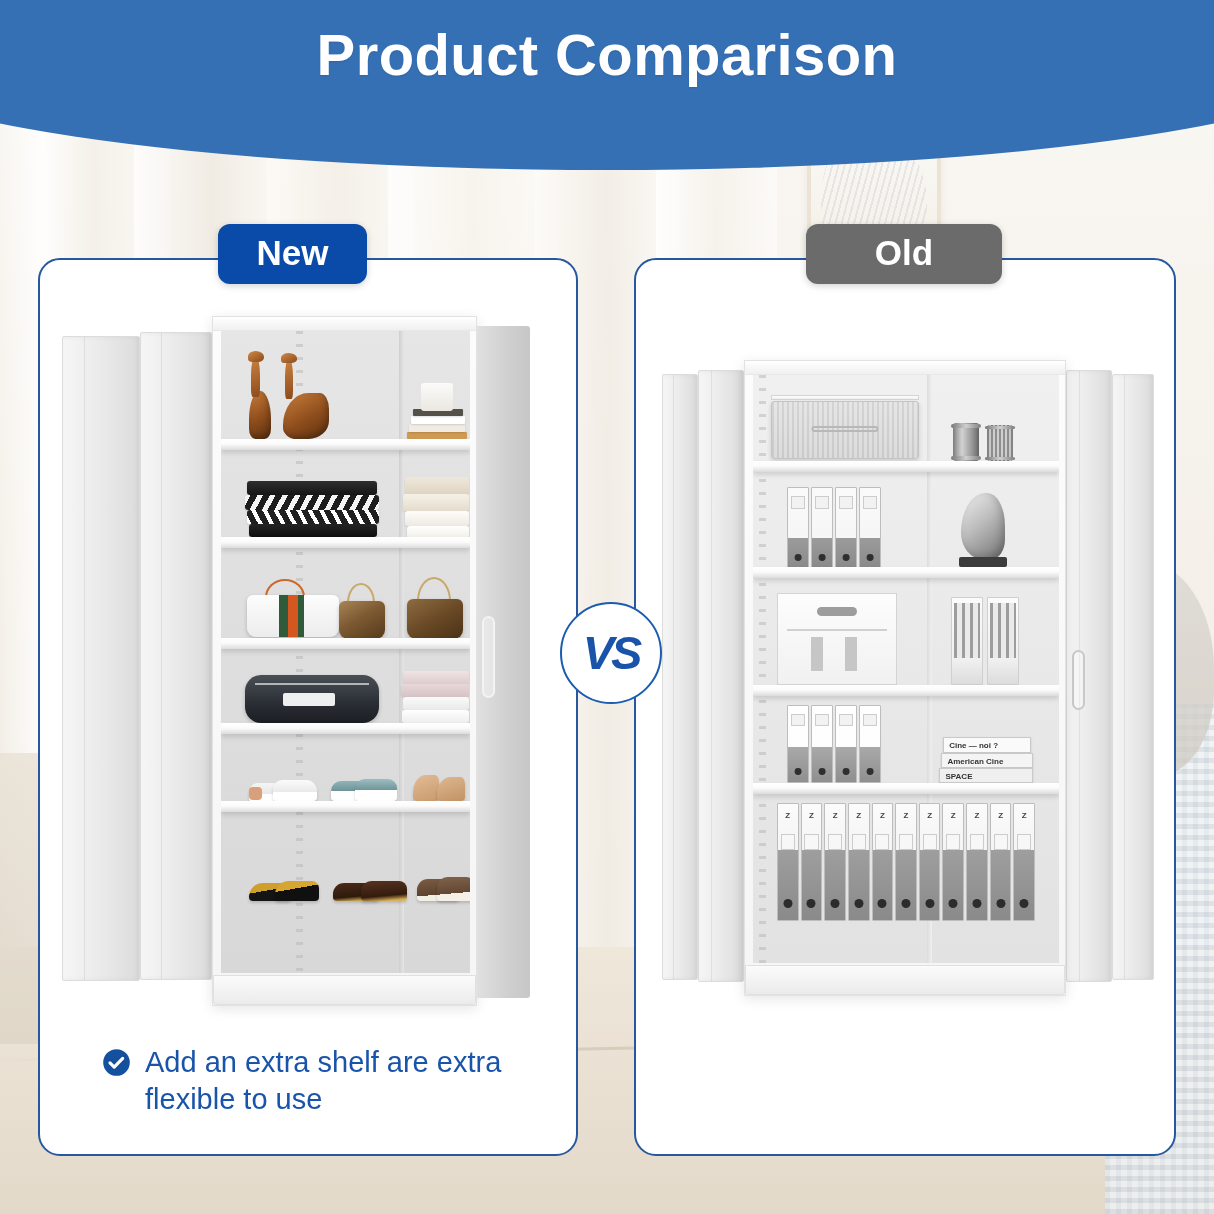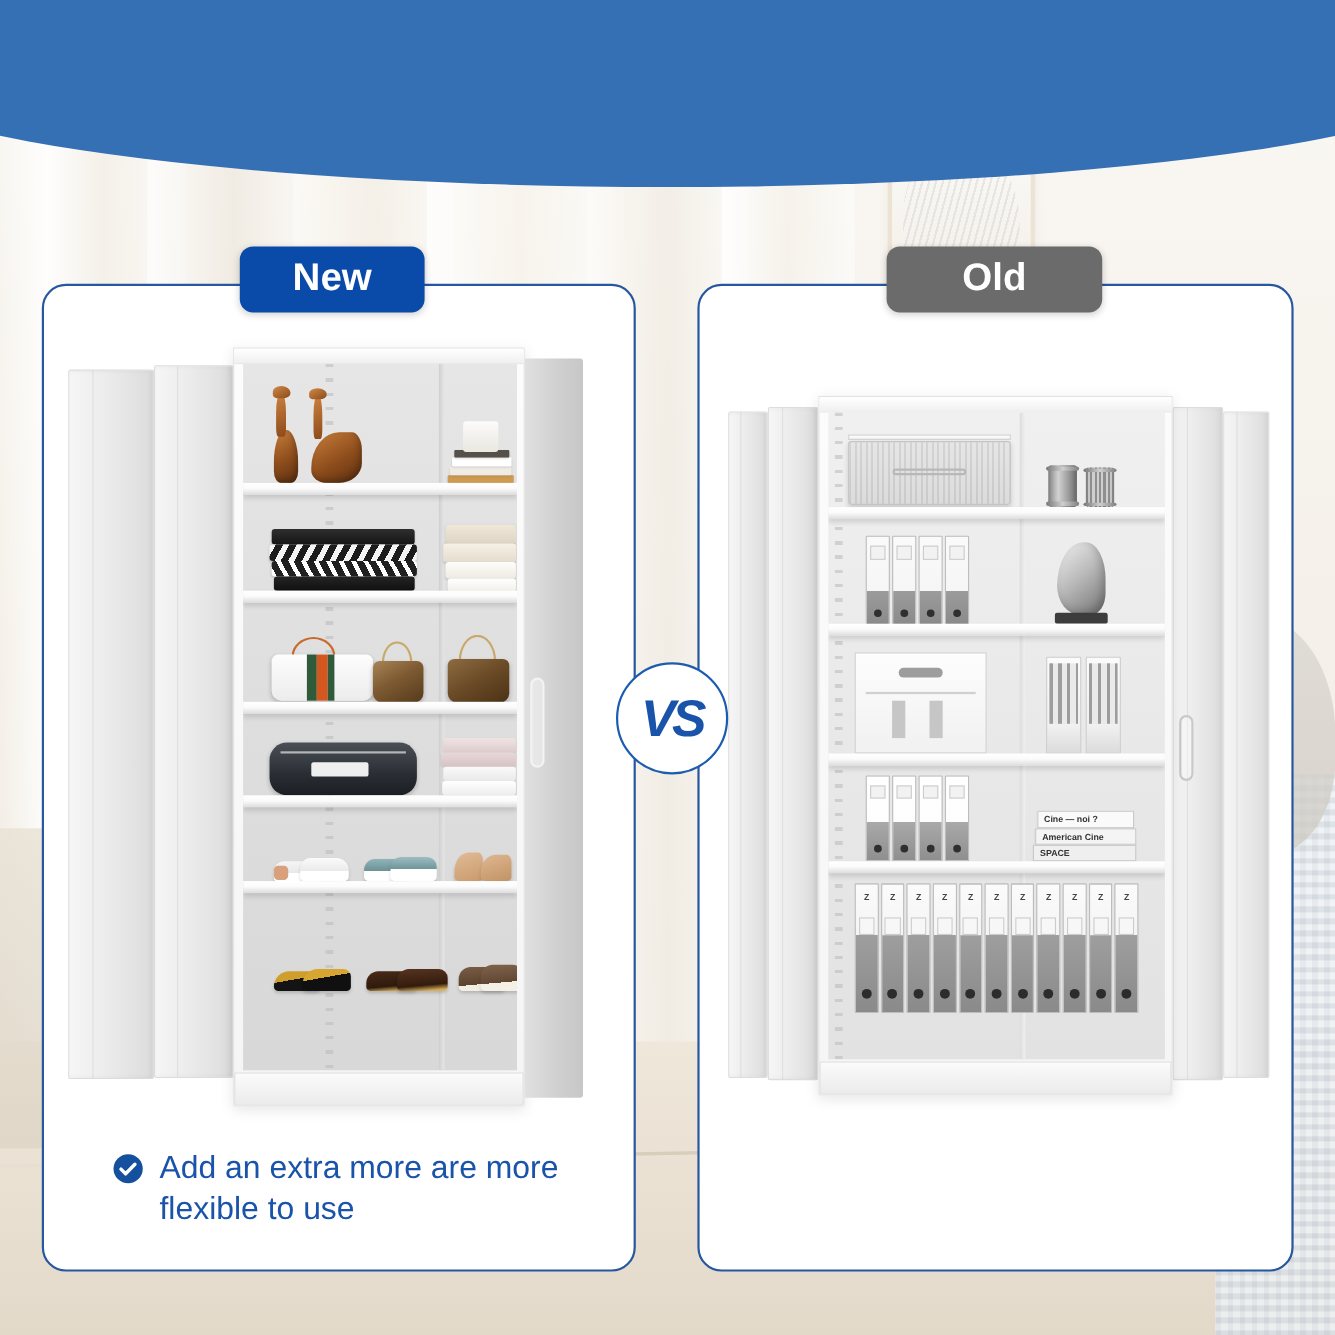--- a/index.html
+++ b/index.html
@@ -138,21 +138,21 @@
     top: 224px;
     z-index: 25;
     color: #ffffff;
     font-size: 35px;
     font-weight: bold;
     border-radius: 12px;
     padding: 9px 0 11px;
     text-align: center;
     box-shadow: 0 2px 7px rgba(0,0,0,.18);
   }
-  #badge-new { left: 218px; width: 168px; background: #0a4aa8; }
+  #badge-new { left: 218px; width: 149px; background: #0a4aa8; }
   #badge-old { left: 806px; width: 196px; background: #6b6b6b; }
 
   
   #vs-badge {
     position: absolute;
     left: 560px; top: 602px;
     width: 102px; height: 102px;
     border-radius: 50%;
     background: #ffffff;
     border: 2.5px solid #1b5cb0;
@@ -393,20 +393,21 @@
   <div class="curtain c6"></div>
   <div class="art-frame"></div>
   <div class="floor-line"></div>
   <div class="floor-edge"></div>
   <div class="side-tbl"></div>
   <div class="throw"></div>
 </div>
 
 <div id="banner">
   <div class="bg"></div>
+  <div id="banner-title">Product Comparison</div>
 </div>
 
 <div class="card" id="card-new">
 
   <div class="cabinet" id="cab-new" style="left:22px; top:56px; width:468px; height:690px;">
 
     <div class="door" style="left:0px; top:20px; width:78px; height:645px;"></div>
     <div class="door" style="left:78px; top:16px; width:72px; height:648px;"></div>
 
     <div class="carcass" style="left:150px; top:0px; width:265px; height:690px;">
@@ -497,21 +498,21 @@
 
     <div class="side-panel" style="left:415px; top:10px; width:53px; height:672px;"></div>
     <div class="handle" style="left:420px; top:300px;"></div>
   </div>
 
   <div id="caption" style="left:62px; top:784px;">
     <svg id="caption-check" viewBox="0 0 24 24">
       <circle cx="12" cy="12" r="11" fill="#14509e"></circle>
       <path d="M6.6 12.3l3.5 3.5 7-7.2" fill="none" stroke="#ffffff" stroke-width="2.6" stroke-linecap="round" stroke-linejoin="round"></path>
     </svg>
-    <div id="caption-text">Add an extra more are more flexible to use</div>
+    <div id="caption-text">Add an extra shelf are extra flexible to use</div>
   </div>
 </div>
 
 <div class="card" id="card-old">
 
   <div class="cabinet" id="cab-old" style="left:26px; top:100px; width:492px; height:640px;">
 
     <div class="door" style="left:0px; top:14px; width:36px; height:606px;"></div>
     <div class="door" style="left:36px; top:10px; width:46px; height:612px;"></div>
 

